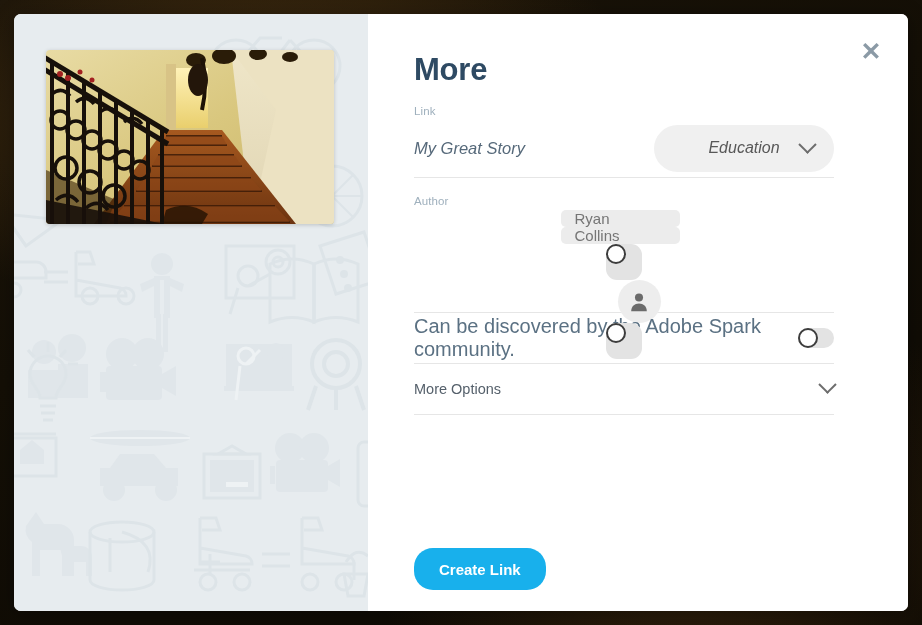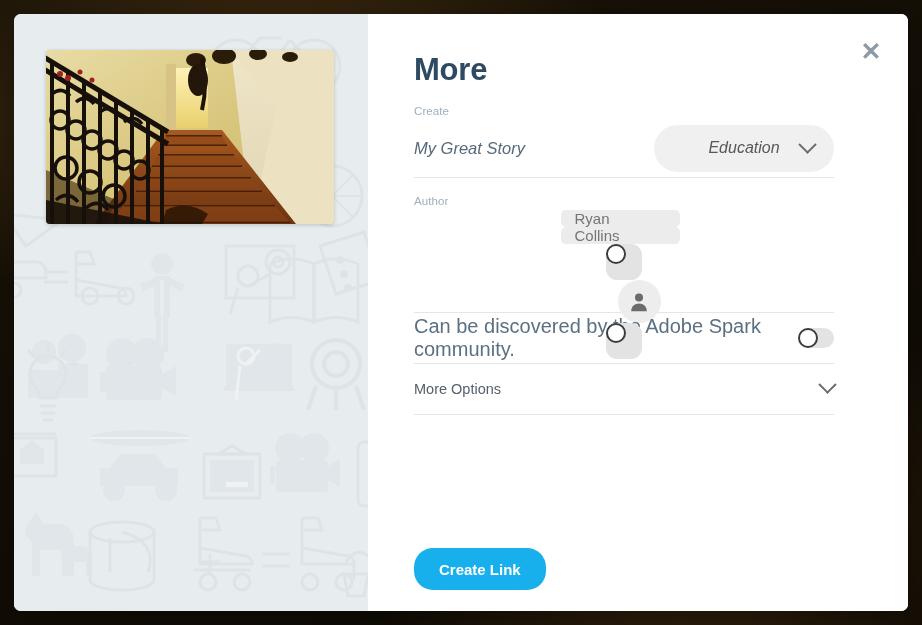--- a/index.html
+++ b/index.html
@@ -535,21 +535,21 @@
   </div>
 
   <div id="form-panel">
 
     <div id="close-btn">✕</div>
 
     <div class="inner">
 
       <h1 id="page-title">More</h1>
 
-      <div class="field-label">Create</div>
+      <div class="field-label">Link</div>
       <div class="row" id="title-row">
         <input id="title-value" type="text" value="My Great Story" style="">
         <div id="category-select">
           <span id="category-label">Education</span>
           <span id="cat-chevron-wrap"><span class="chevron"></span></span>
         </div>
       </div>
       <div class="divider"></div>
 
       <div class="field-label">Author</div>

